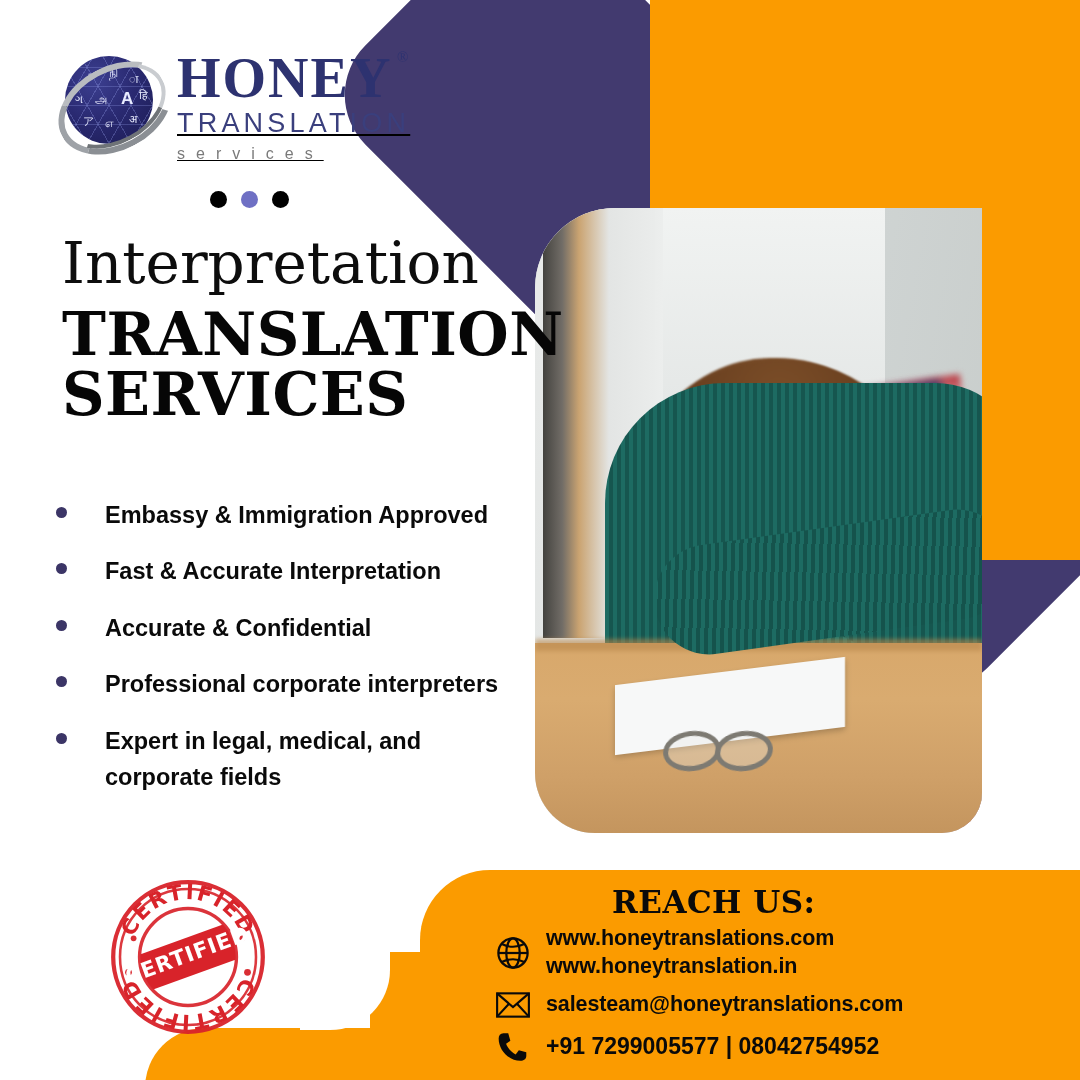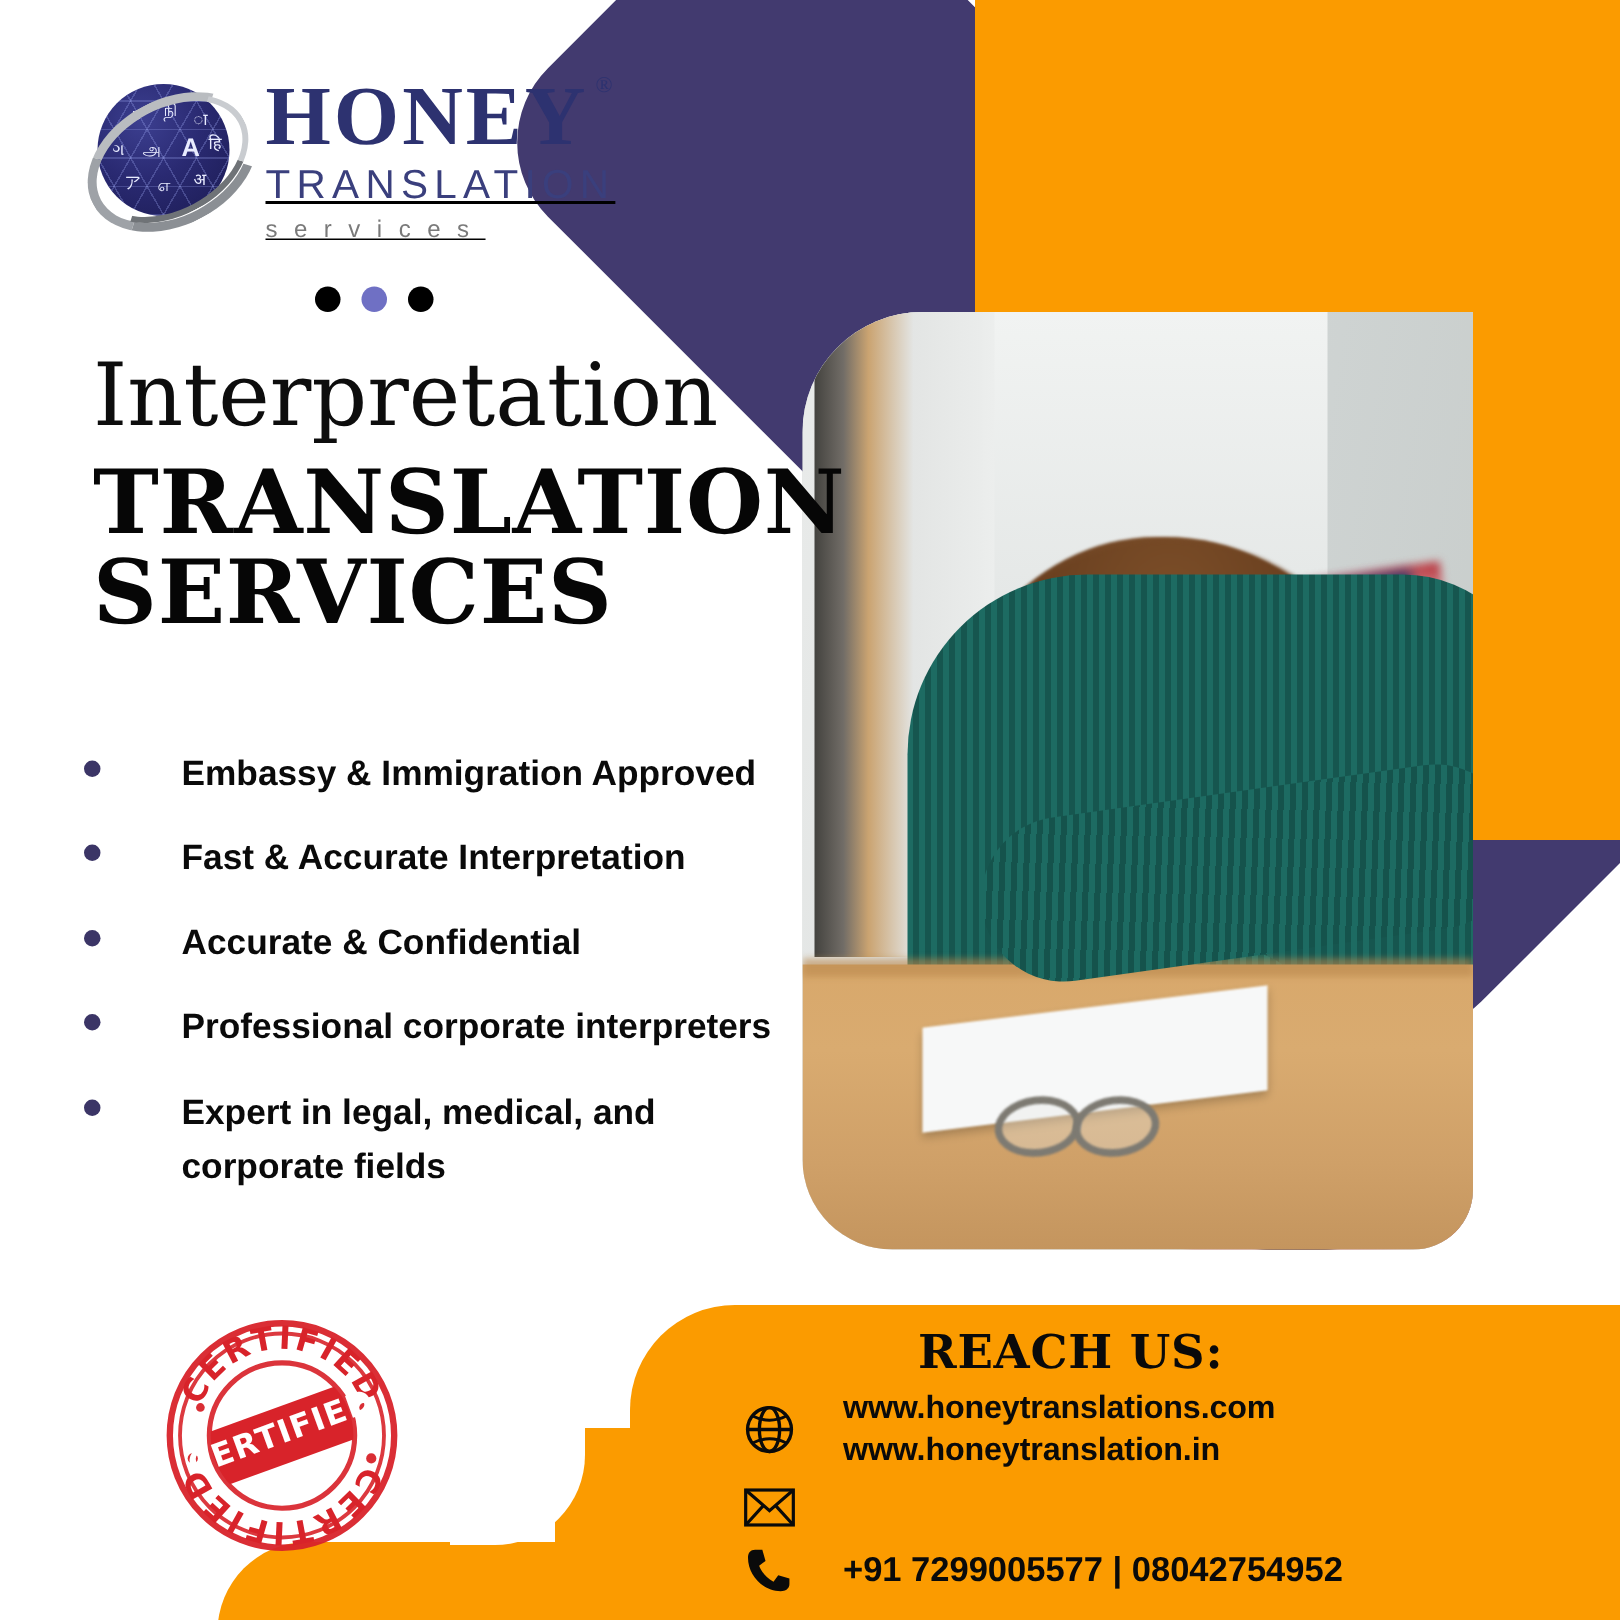--- a/index.html
+++ b/index.html
@@ -200,37 +200,37 @@
   .h-interp{font-family:"DejaVu Serif",serif;font-weight:400;font-size:58px;color:#0d0d0d;
     line-height:1.0;letter-spacing:0px;}
   .h-main{font-family:"DejaVu Serif",serif;font-weight:700;font-size:59px;color:#060606;
     line-height:1.12;letter-spacing:.5px;margin-top:10px;}
 
   
   .bullets{position:absolute;left:56px;top:497px;z-index:10;width:470px;}
   .b-row{display:flex;align-items:flex-start;margin-bottom:20px;}
   .b-dot{width:11px;height:11px;border-radius:50%;background:#3b3566;margin-top:10px;flex:0 0 auto;}
   .b-text{font-family:"Liberation Sans",sans-serif;font-weight:700;font-size:23.5px;color:#0a0a0a;
-    line-height:1.55;margin-left:54px;}
+    line-height:1.55;margin-left:38px;}
 
   
   .tagline{position:absolute;left:60px;top:780px;z-index:10;
     font-family:"DejaVu Serif",serif;font-weight:700;font-size:28.5px;color:#0a0a0a;letter-spacing:.2px;}
 
   
   .stamp{position:absolute;left:103px;top:872px;width:170px;height:170px;z-index:10;}
 
   
   .reach-title{position:absolute;left:612px;top:884px;z-index:10;
     font-family:"DejaVu Serif",serif;font-weight:700;font-size:31px;color:#0a0a0a;letter-spacing:.5px;}
   .contact-list{position:absolute;left:492px;top:925px;z-index:10;width:560px;}
   .c-row{display:flex;align-items:center;margin-bottom:10px;}
   .c-icon{width:42px;flex:0 0 auto;display:flex;align-items:center;justify-content:center;}
   .c-text{font-family:"Liberation Sans",sans-serif;font-weight:700;font-size:21.5px;color:#0a0a0a;
-    line-height:1.28;margin-left:28px;letter-spacing:-.1px;}
+    line-height:1.28;margin-left:12px;letter-spacing:-.1px;}
   .c-row.phone .c-text{font-size:23px;letter-spacing:0px;}
 </style>
 </head>
 <body>
 
 <div id="poster">
 
   <div class="purple-band"></div>
   <div class="orange-top"></div>
   <div class="orange-top-2"></div>
@@ -387,20 +387,21 @@
     </div>
 
     <div class="c-row">
       <span class="c-icon">
         <svg width="36" height="30" viewBox="0 0 34 26">
           <rect x="2" y="2" width="30" height="22" fill="none" stroke="#0a0a0a" stroke-width="2"></rect>
           <path d="M2 2 L17 15 L32 2" fill="none" stroke="#0a0a0a" stroke-width="2"></path>
           <path d="M2 24 L13 12 M32 24 L21 12" fill="none" stroke="#0a0a0a" stroke-width="2"></path>
         </svg>
       </span>
+      <span class="c-text">salesteam@honeytranslations.com</span>
     </div>
 
     <div class="c-row phone">
       <span class="c-icon">
         <svg width="34" height="34" viewBox="0 0 32 32">
           <path d="M7 3 C4 3 2.5 5 2.5 8 C2.5 19 12 29 23 29 C26 29 28.5 27.5 28.5 24.5 L28.5 21 L21.5 19 L18.5 23 C14 20.5 11 17 9.5 13 L13.5 10 L11.5 3 Z" fill="#0a0a0a"></path>
         </svg>
       </span>
       <span class="c-text">+91 7299005577  |  08042754952</span>
     </div>

